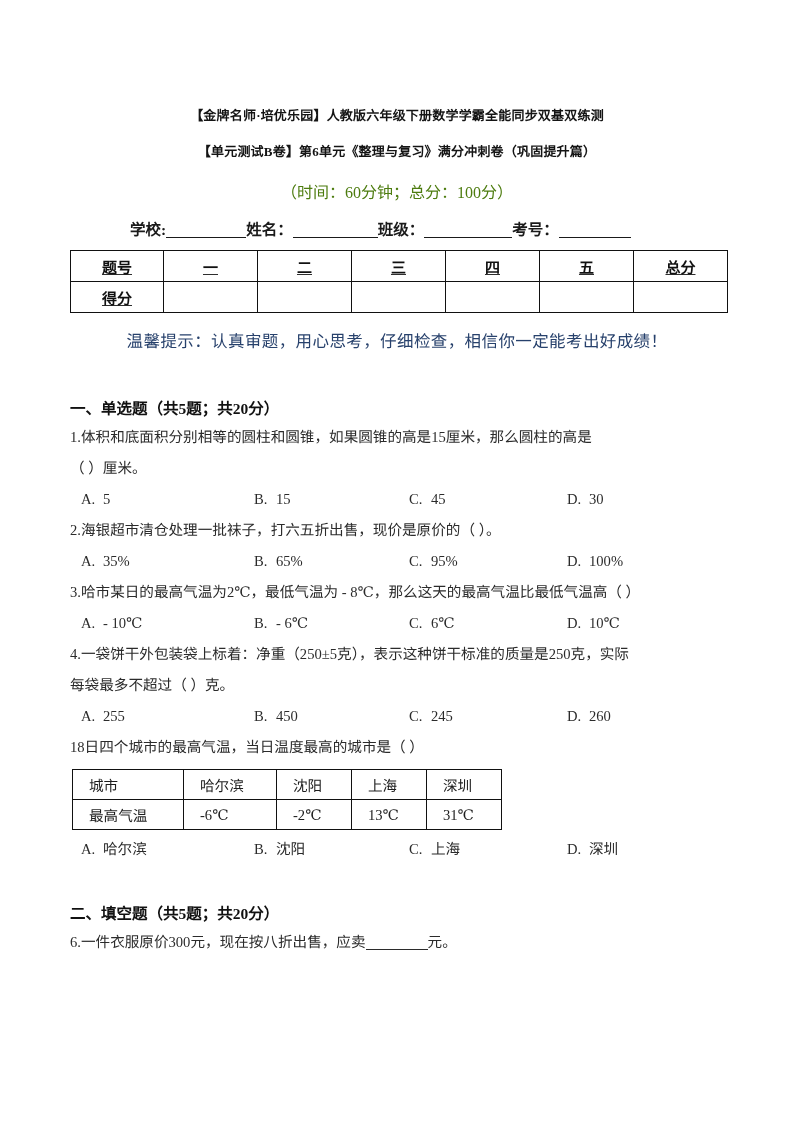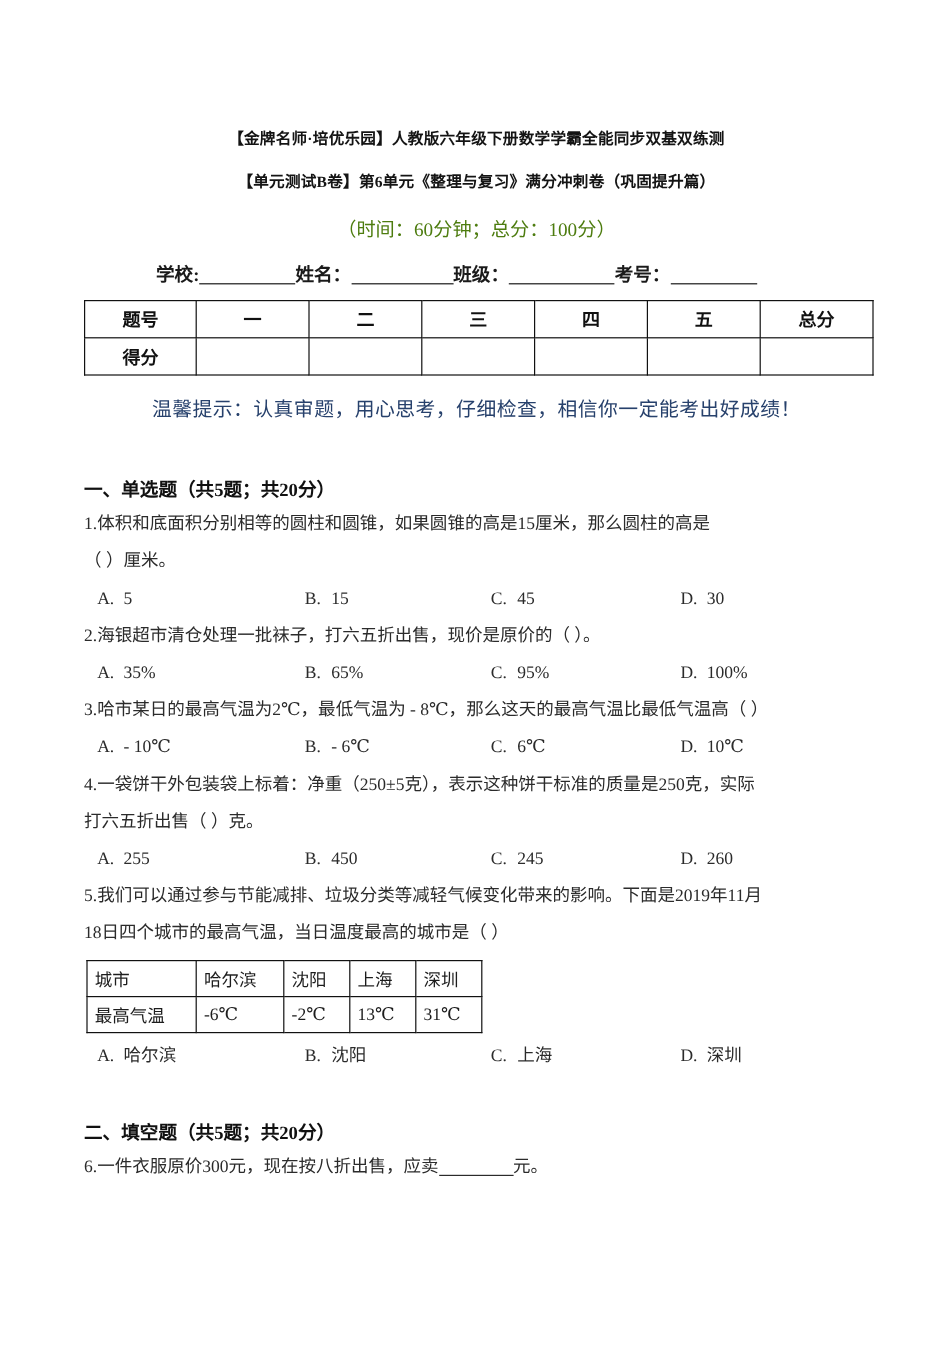--- a/index.html
+++ b/index.html
@@ -71,20 +71,21 @@
   .u-72 { width: 72px; }
 
   
   .score-table {
     position: absolute;
     left: 70px;
     top: 250px;
     width: 658px;
     border-collapse: collapse;
     table-layout: fixed;
+    text-decoration: underline;
   }
   .score-table td {
     border: 1.3px solid #111;
     height: 28px;
     text-align: center;
     vertical-align: middle;
     font-size: 15px;
     font-weight: bold;
     color: #111;
   }
@@ -148,21 +149,21 @@
   .temp-table {
     border-collapse: collapse;
     table-layout: fixed;
     margin: 6px 0 4px 2px;
   }
   .temp-table td {
     border: 1.3px solid #111;
     height: 29px;
     font-size: 14.6px;
     color: #1d1d1d;
-    padding: 0 6px;
+    padding: 0 16px;
     text-align: left;
     vertical-align: middle;
     white-space: nowrap;
   }
   .temp-table td.c-label { width: 78px; }
   .temp-table td.c-1 { width: 60px; }
   .temp-table td.c-2 { width: 42px; }
   .temp-table td.c-3 { width: 42px; }
   .temp-table td.c-4 { width: 42px; }
 
@@ -244,31 +245,30 @@
       <div class="opts">
         <div class="opt opt-a"><span class="letter">A.</span><span>- 10℃</span></div>
         <div class="opt opt-b"><span class="letter">B.</span><span>- 6℃</span></div>
         <div class="opt opt-c"><span class="letter">C.</span><span>6℃</span></div>
         <div class="opt opt-d"><span class="letter">D.</span><span>10℃</span></div>
       </div>
     </div>
 
     <div class="q-block">
       <p class="q-text">4.一袋饼干外包装袋上标着：净重（250±5克），表示这种饼干标准的质量是250克，实际</p>
-      <p class="q-text">打六五折出售（        ）克。</p>
+      <p class="q-text">每袋最多不超过（        ）克。</p>
       <div class="opts">
         <div class="opt opt-a"><span class="letter">A.</span><span>255</span></div>
         <div class="opt opt-b"><span class="letter">B.</span><span>450</span></div>
         <div class="opt opt-c"><span class="letter">C.</span><span>245</span></div>
         <div class="opt opt-d"><span class="letter">D.</span><span>260</span></div>
       </div>
     </div>
 
     <div class="q-block">
-      <p class="q-text">5.我们可以通过参与节能减排、垃圾分类等减轻气候变化带来的影响。下面是2019年11月</p>
       <p class="q-text">18日四个城市的最高气温，当日温度最高的城市是（              ）</p>
 
       <table class="temp-table">
         <tbody>
           <tr>
             <td class="c-label">城市</td>
             <td class="c-1">哈尔滨</td>
             <td class="c-2">沈阳</td>
             <td class="c-3">上海</td>
             <td class="c-4">深圳</td>

